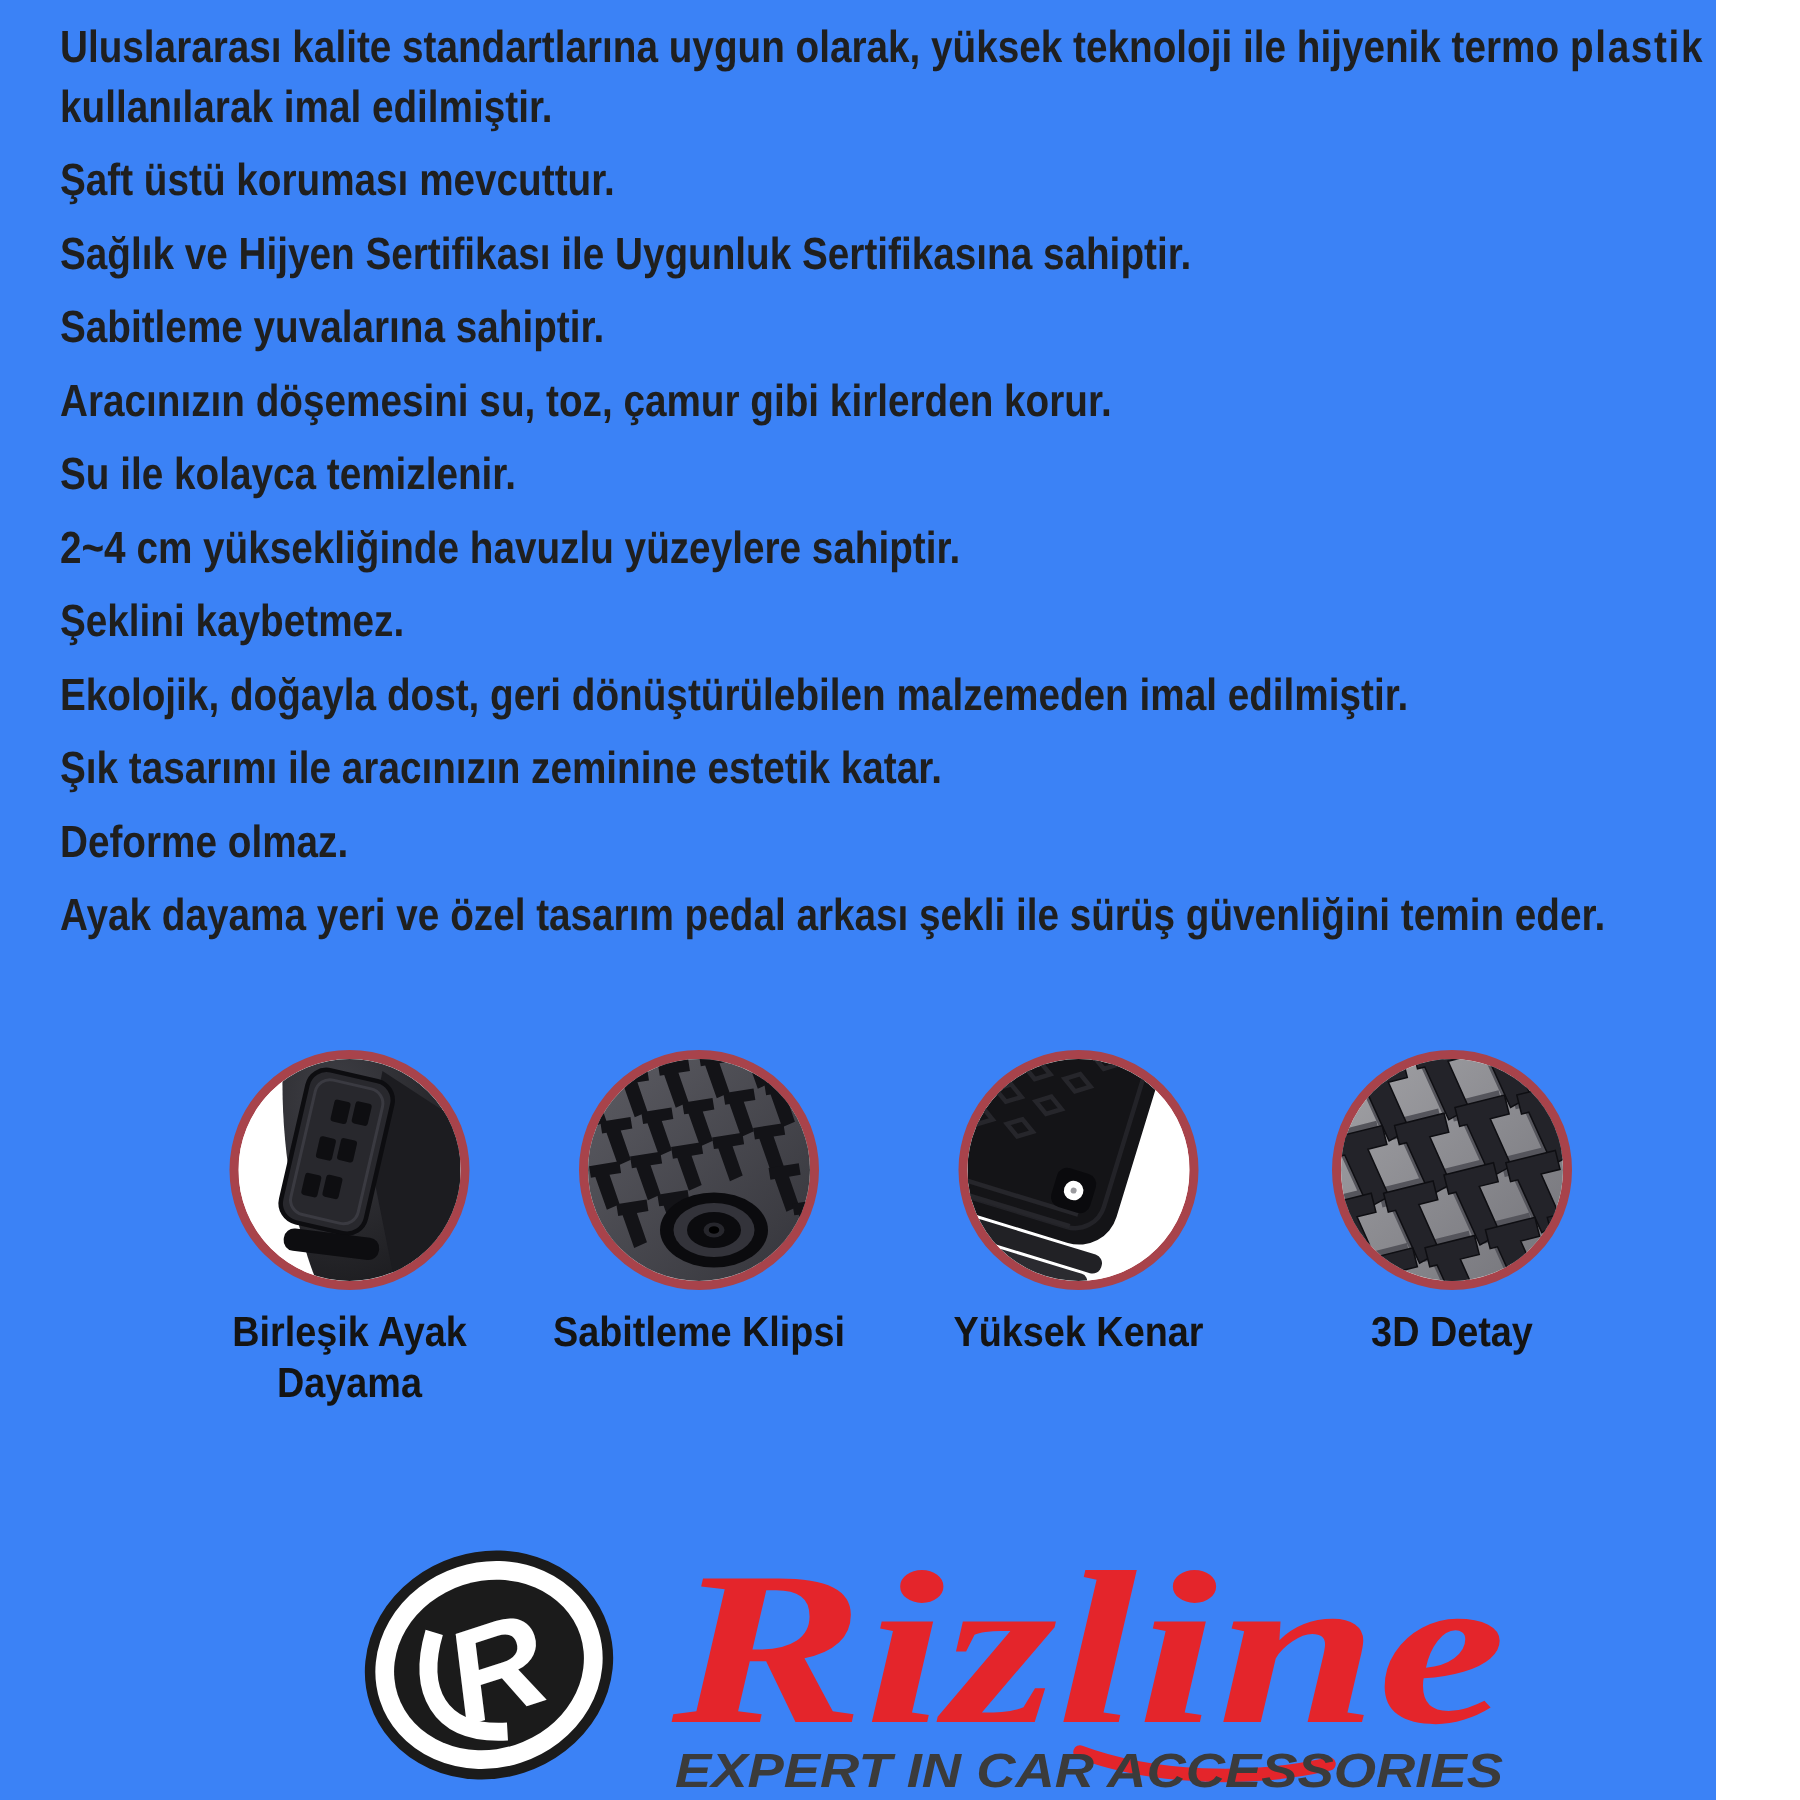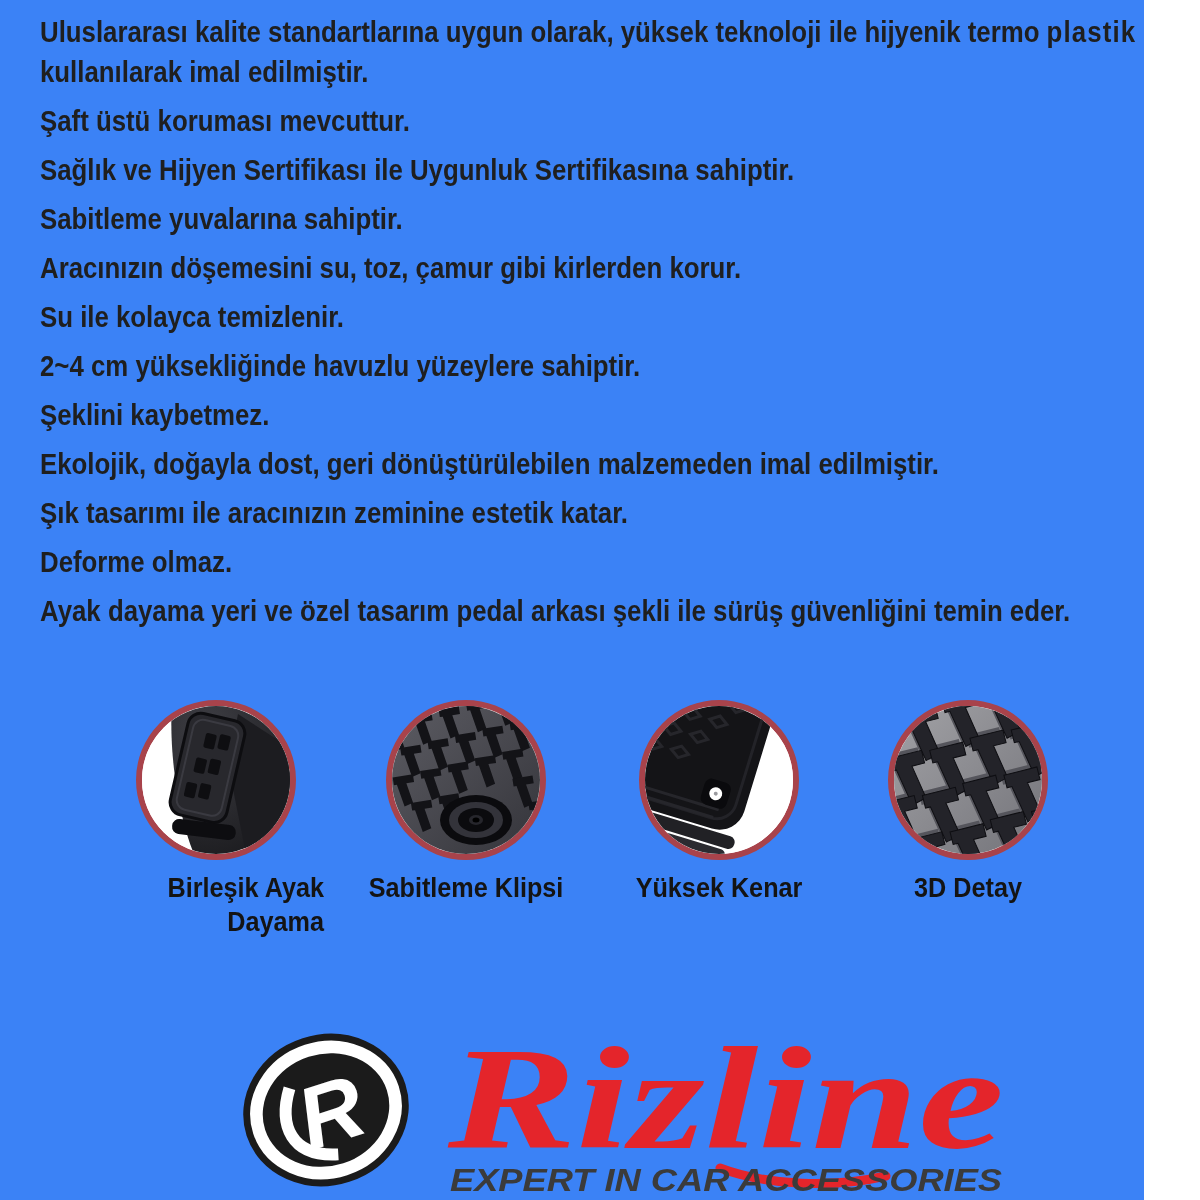--- a/index.html
+++ b/index.html
@@ -9,21 +9,21 @@
   
   .feature-list{position:absolute;left:40px;top:12px;}
   .feature-line{font-weight:700;font-size:30px;line-height:40px;color:#1f1f1f;
                 white-space:nowrap;transform:scaleX(.86);transform-origin:0 50%;
                 margin-bottom:9px;}
   .feature-line.tight{margin-bottom:0;}
   .plastik{letter-spacing:1.3px;}
 
   
   .detail-item{position:absolute;top:700px;width:240px;text-align:center;}
-  .detail-item.i0{left:96px;text-align:right;}
+  .detail-item.i0{left:113px;}
   .detail-item.i1{left:346px;}
   .detail-item.i2{left:599px;}
   .detail-item.i3{left:848px;}
   .detail-circle{width:148px;height:148px;border:6px solid #a8434b;border-radius:50%;
                  margin:0 auto;overflow:hidden;background:#fff;}
   .detail-circle svg{display:block;width:148px;height:148px;}
   .detail-label{display:block;margin-top:11px;font-weight:700;font-size:28px;line-height:34px;
                 color:#141414;white-space:pre-line;transform:scaleX(.9);transform-origin:50% 0;}
 
   

